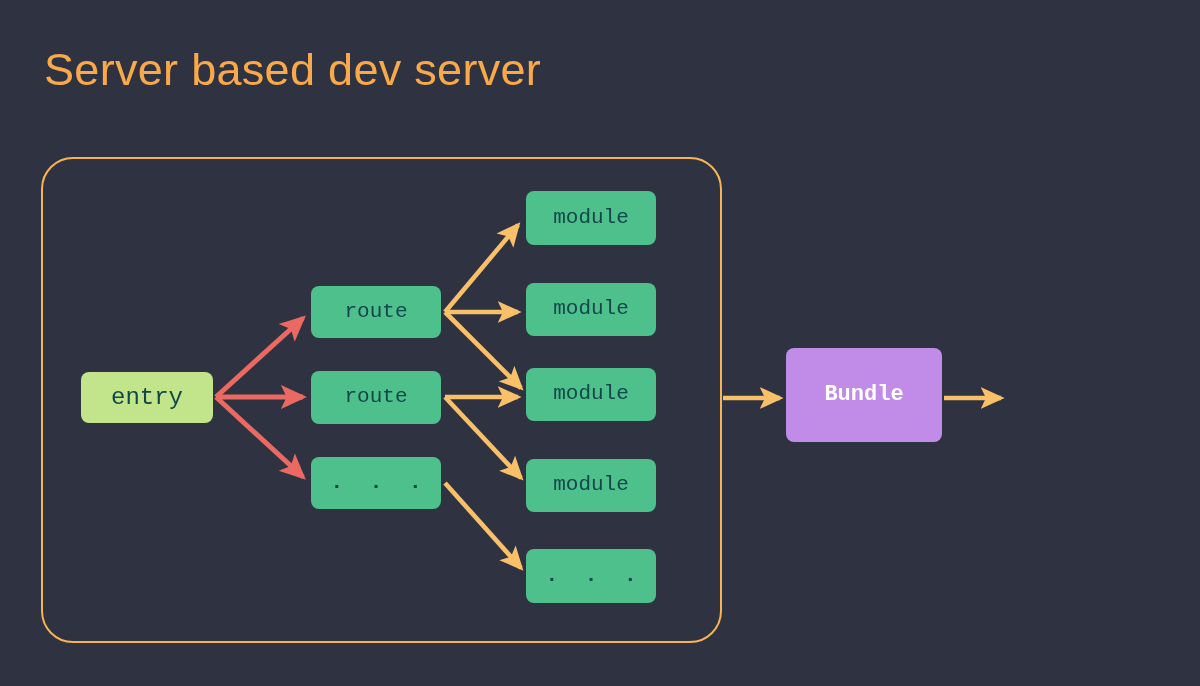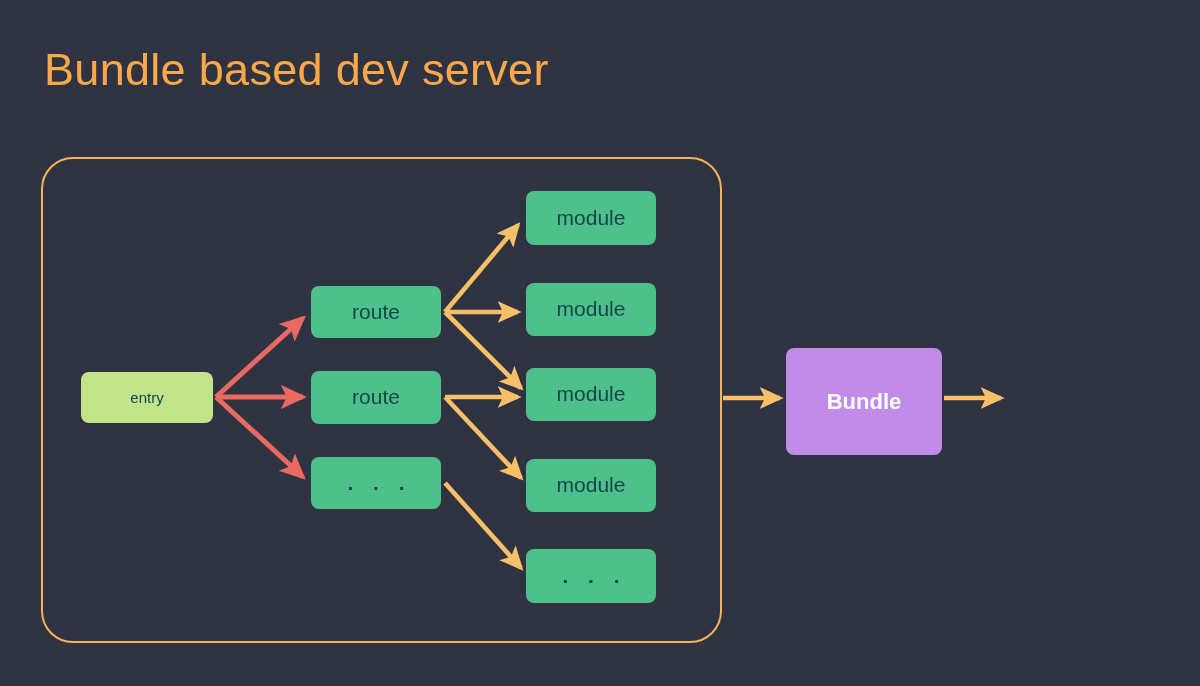--- a/index.html
+++ b/index.html
@@ -35,26 +35,27 @@
     box-sizing: border-box;
   }
   .node {
     position: absolute;
     box-sizing: border-box;
     display: flex;
     align-items: center;
     justify-content: center;
     text-align: left;
     line-height: 1.15;
+    font-family: Liberation Mono, monospace;
   }
   .node-entry {
     background: #c2e58c;
     color: #12474a;
     border-radius: 8px;
-    font-size: 15px;
+    font-size: 24px;
   }
   .node-green {
     background: #4ec08c;
     color: #12474a;
     border-radius: 8px;
     font-size: 21px;
   }
   .node-dots {
     background: #4ec08c;
     color: #12474a;
@@ -85,21 +86,21 @@
     width: 1200px;
     height: 686px;
     pointer-events: none;
   }
 </style>
 </head>
 <body>
 
 <div id="stage">
 
-  <div id="title">Bundle based dev server</div>
+  <div id="title">Server based dev server</div>
 
   <div class="group-frame"></div>
 
   <svg class="edges" viewBox="0 0 1200 686">
     <defs>
       <marker id="arrow-red" viewBox="0 0 10 10" refX="8.5" refY="5" markerWidth="5.2" markerHeight="5.2" orient="auto-start-reverse">
         <path d="M 0 0.4 L 10 5 L 0 9.6 L 2.2 5 Z" fill="#ea6a63"></path>
       </marker>
       <marker id="arrow-orange" viewBox="0 0 10 10" refX="8.5" refY="5" markerWidth="5.2" markerHeight="5.2" orient="auto-start-reverse">
         <path d="M 0 0.4 L 10 5 L 0 9.6 L 2.2 5 Z" fill="#f9c06a"></path>
@@ -138,16 +139,16 @@
   <div class="node node-green" style="left:526px; top:191px; width:130px; height:54px;">module</div>
 
   <div class="node node-green" style="left:526px; top:283px; width:130px; height:53px;">module</div>
 
   <div class="node node-green" style="left:526px; top:368px; width:130px; height:53px;">module</div>
 
   <div class="node node-green" style="left:526px; top:459px; width:130px; height:53px;">module</div>
 
   <div class="node node-dots" style="left:526px; top:549px; width:130px; height:54px;">. . .</div>
 
-  <div class="node node-bundle" style="left:786px; top:348px; width:156px; height:107px;">Bundle</div>
+  <div class="node node-bundle" style="left:786px; top:348px; width:156px; height:94px;">Bundle</div>
 
 
 </div>
 
 </body></html>

